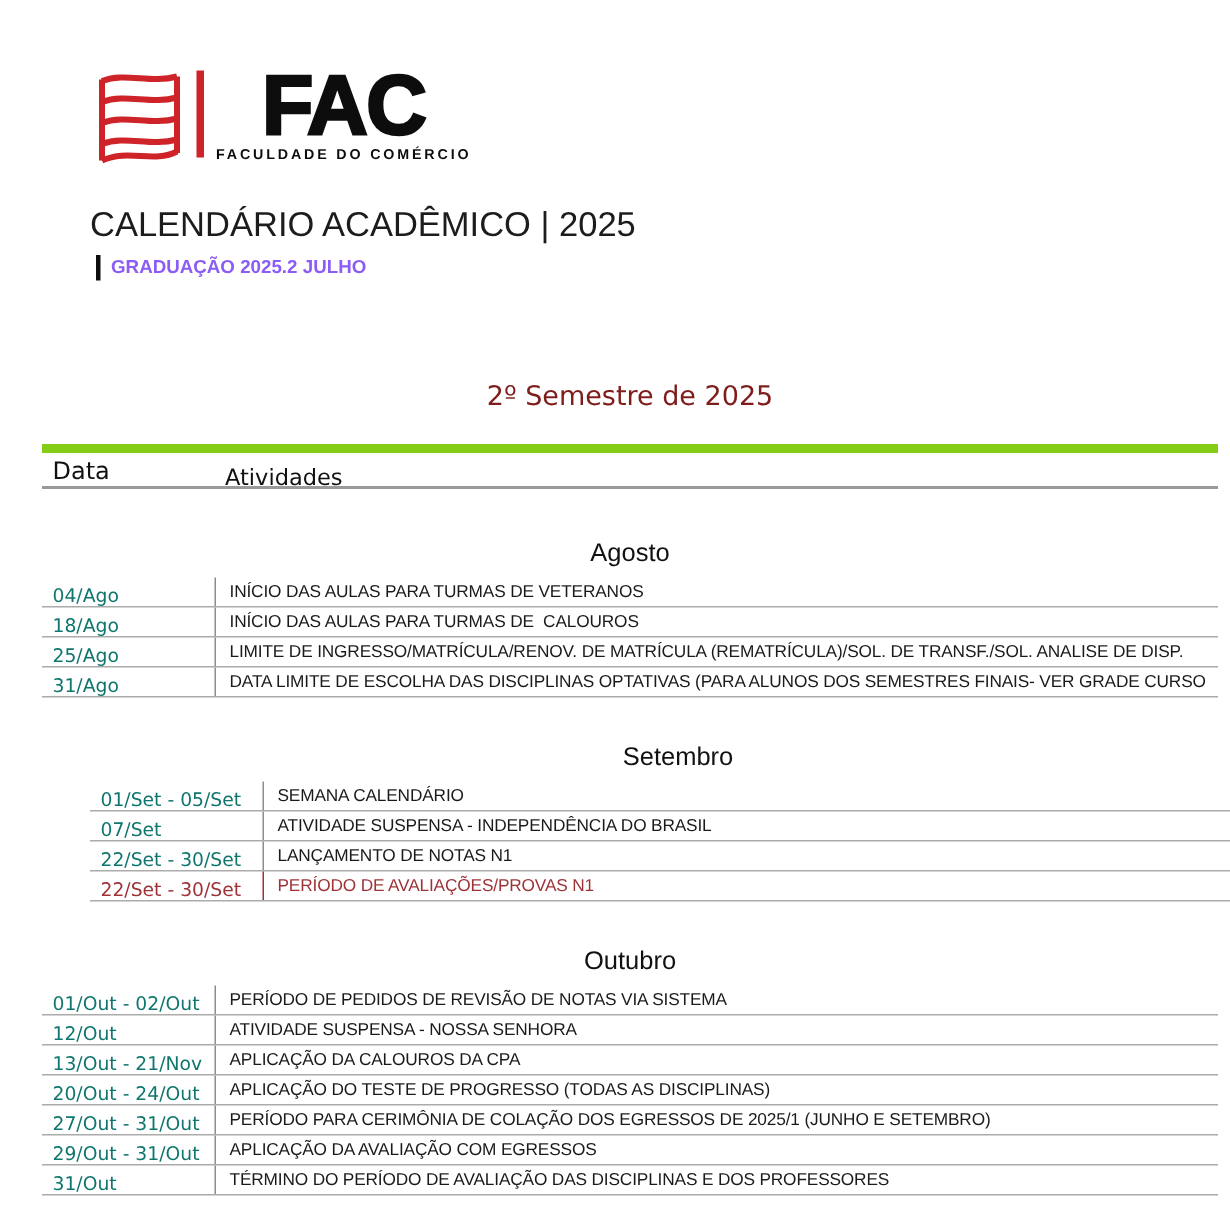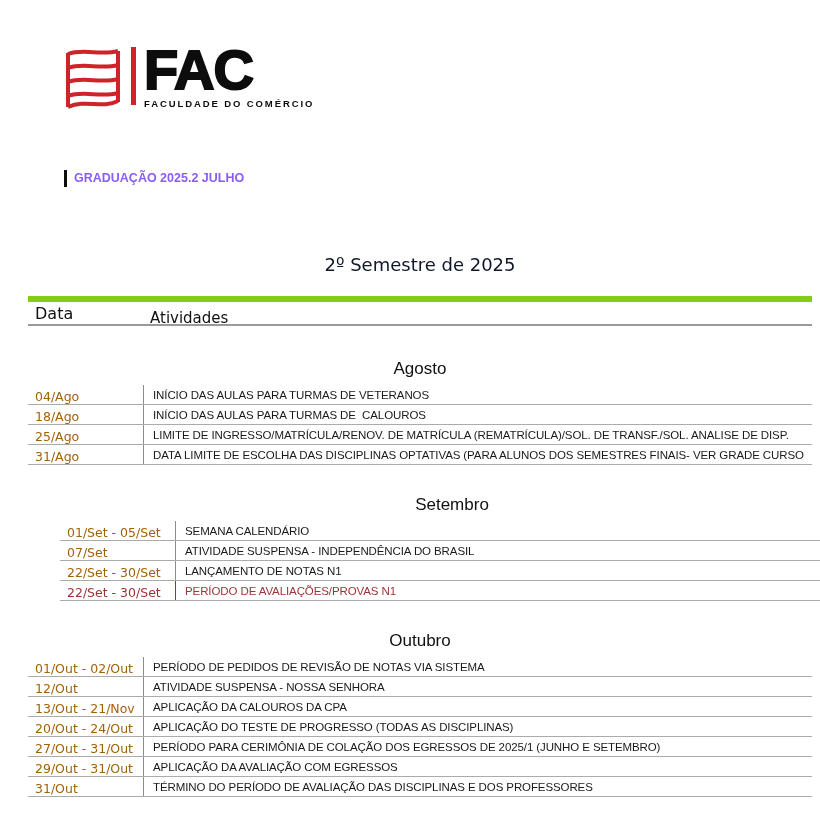--- a/index.html
+++ b/index.html
@@ -14,20 +14,21 @@
     overflow: hidden;
   }
 
   
   .logo {
     position: absolute;
     left: 64px;
     top: 45px;
     display: flex;
     align-items: flex-start;
+    text-align: center;
   }
   .logo-icon { width: 58px; height: 64px; }
   .logo-bar {
     width: 5px;
     height: 58px;
     margin: 2px 0 0 9px;
     background: #ce2328;
   }
   .logo-text { margin-left: 8px; }
   .logo-brand {
@@ -69,21 +70,21 @@
     height: 17px;
   }
   .semester-title {
     position: absolute;
     left: 28px;
     top: 254px;
     width: 784px;
     text-align: center;
     font-family: "DejaVu Sans", sans-serif;
     font-size: 18px;
-    color: #0f172a;
+    color: #7f1d1d;
   }
 
   
   .table-header {
     position: absolute;
     left: 28px;
     top: 296px;
     width: 784px;
     height: 30px;
     border-top: 6px solid #84cc16;
@@ -120,21 +121,21 @@
   .row {
     display: flex;
     height: 20px;
     border-bottom: 1px solid #ababab;
   }
   .cell-date {
     width: 115px;
     padding: 4px 0 0 7px;
     font-family: "DejaVu Sans", sans-serif;
     font-size: 12.5px;
-    color: #a16207;
+    color: #0f766e;
     white-space: nowrap;
     overflow: hidden;
   }
   .cell-activity {
     flex: 1;
     border-left: 1px solid #8c8c8c;
     padding: 4px 0 0 9px;
     font-size: 11.5px;
     letter-spacing: -0.1px;
     color: #1a1a1a;
@@ -160,20 +161,21 @@
       <path d="M4 51 C 20 45, 36 53, 54 48" stroke="#ce2328" stroke-width="4"></path>
       <path d="M4 62 C 22 54, 38 64, 54 56" stroke="#ce2328" stroke-width="4"></path>
     </svg>
     <div class="logo-bar"></div>
     <div class="logo-text">
       <div class="logo-brand">FAC</div>
       <div class="logo-tagline">FACULDADE DO COMÉRCIO</div>
     </div>
   </div>
 
+  <div class="doc-title">CALENDÁRIO ACADÊMICO | 2025</div>
   <div class="doc-subtitle">GRADUAÇÃO 2025.2 JULHO</div>
   <div class="semester-title">2º Semestre de 2025</div>
 
   <div class="table-header">
     <div class="th-date">Data</div>
     <div class="th-activities">Atividades</div>
   </div>
 
   <div>
       <div class="section" style="top: 358px;">

